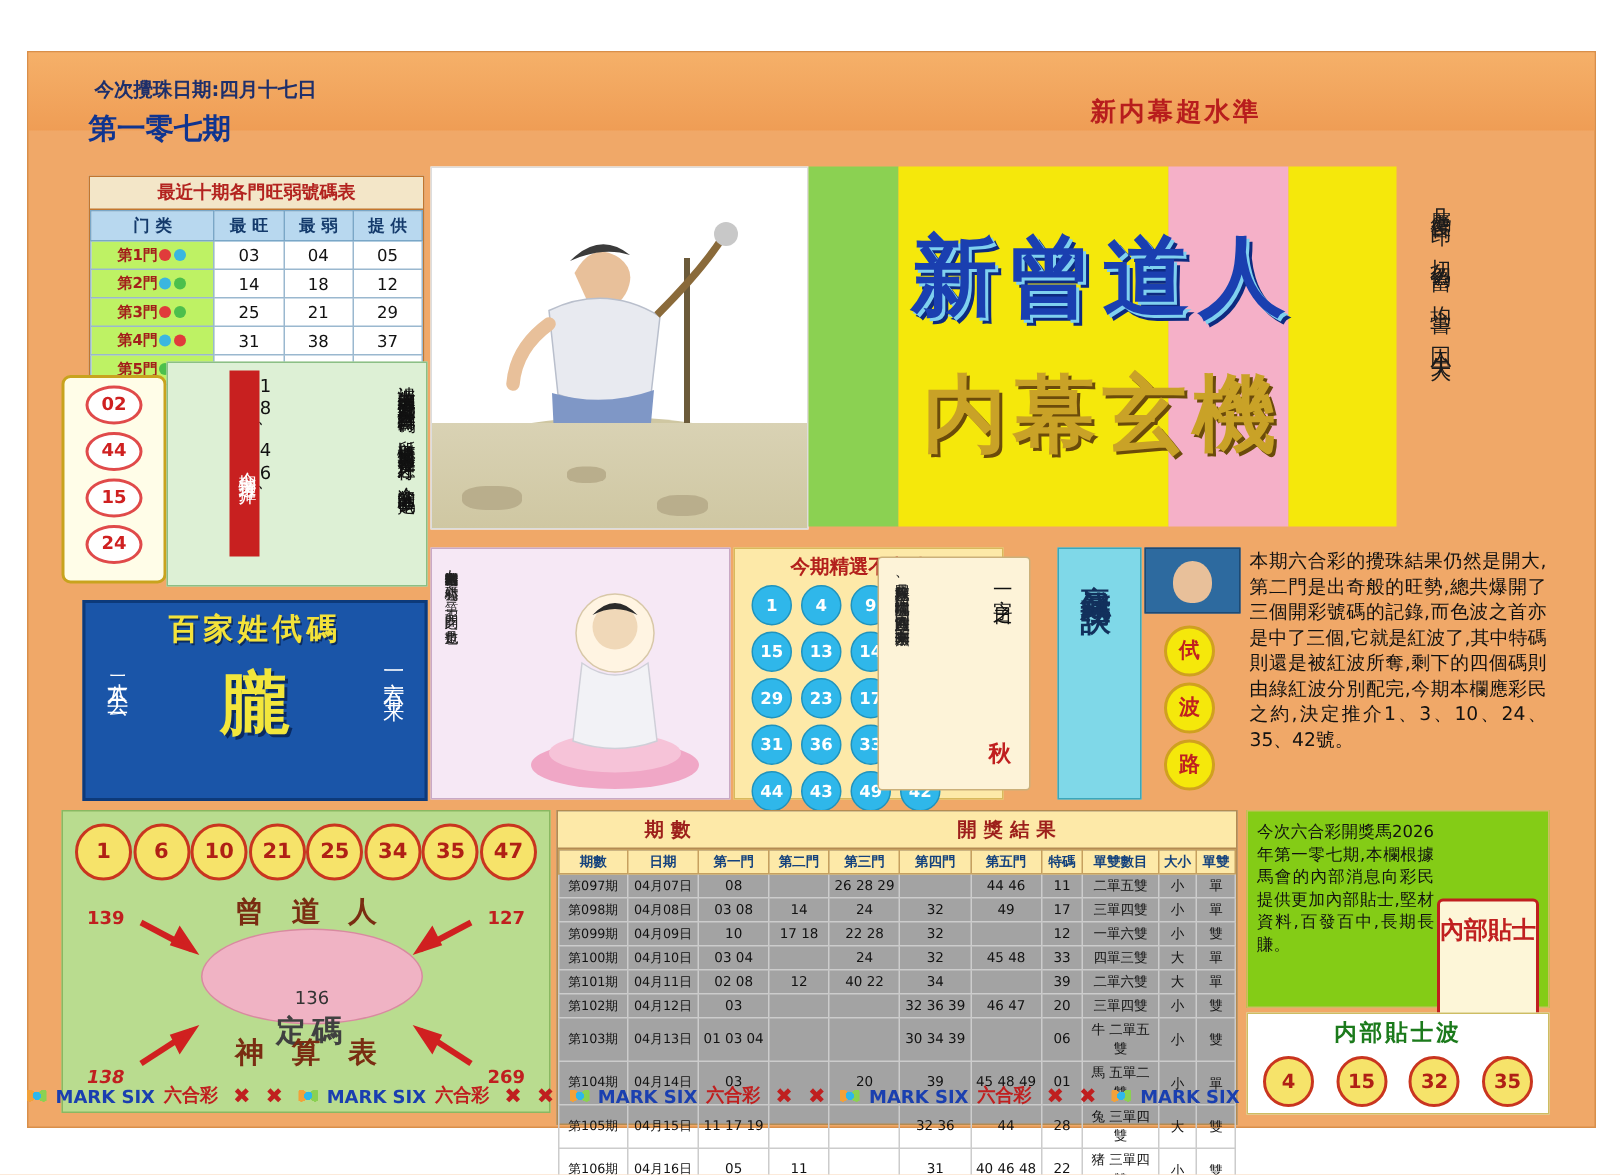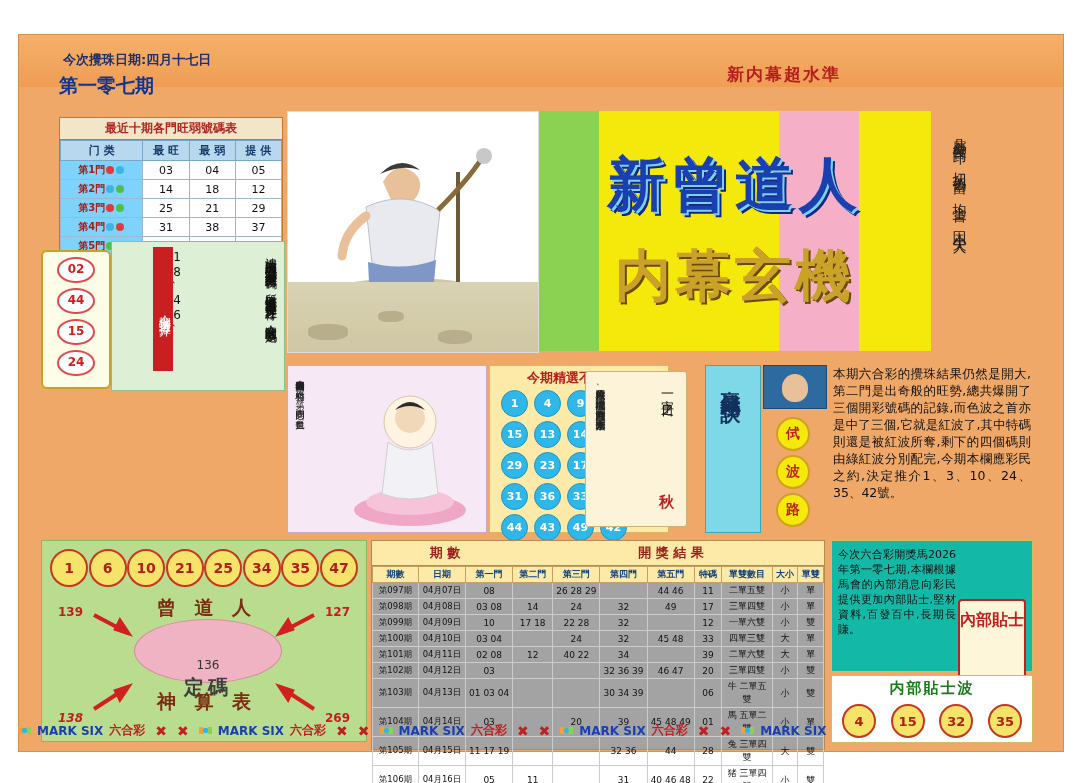--- a/index.html
+++ b/index.html
@@ -11,21 +11,21 @@
   .hdr-sub{position:absolute;left:640px;top:28px;width:250px;text-align:center;font-size:17px;font-weight:bold;color:#b81d1d;letter-spacing:2px;}
   .issue-top{position:absolute;left:44px;top:16px;font-size:13px;color:#1e2f6b;font-weight:bold;}
   .issue-big{position:absolute;left:40px;top:38px;font-size:19px;color:#10348f;font-weight:bold;}
 
   
   .tbl-wrap{position:absolute;left:40px;top:82px;width:222px;background:#ffffff;border:1px solid #c2762f;}
   .tbl-title{background:#f3e6c8;color:#b3231f;font-size:12px;font-weight:bold;text-align:center;padding:2px 0;border-bottom:1px solid #c2762f;}
   table.t1{border-collapse:collapse;width:100%;font-size:11px;}
   table.t1 th{background:#b8d8ef;border:1px solid #7aa7c7;color:#143a6b;font-weight:bold;padding:2px 0;text-align:center;}
   table.t1 td{border:1px solid #9ab8cf;padding:2px 0;text-align:center;color:#111;background:#fff;}
-  table.t1 td.lbl{background:#7dd3fc;color:#a3201b;font-weight:bold;font-size:10px;}
+  table.t1 td.lbl{background:#bef264;color:#a3201b;font-weight:bold;font-size:10px;}
   .dot{display:inline-block;width:8px;height:8px;border-radius:50%;margin:0 1px;vertical-align:middle;}
 
   
   .circbox{position:absolute;left:22px;top:215px;width:66px;height:135px;background:#fffde8;border:2px solid #c8a31e;border-radius:6px;}
   .circ{width:34px;height:22px;border:2px solid #e04a4a;border-radius:50%;margin:5px auto 0;font-size:12px;color:#cf2020;font-weight:bold;text-align:center;line-height:20px;background:#fff;}
 
   .vtext{position:absolute;font-size:12px;line-height:14px;color:#111;writing-mode:vertical-rl;text-orientation:upright;letter-spacing:1px;}
   .panel-green{position:absolute;left:92px;top:206px;width:172px;height:148px;background:#ddf0d5;border:1px solid #8bbf86;}
   .redstrip{position:absolute;left:134px;top:212px;width:20px;height:120px;background:#c82020;color:#fff;font-size:12px;writing-mode:vertical-rl;text-orientation:upright;text-align:center;padding-top:4px;letter-spacing:2px;}
 
@@ -92,21 +92,21 @@
   
   .rt{position:absolute;left:352px;top:505px;width:452px;height:208px;background:#a3a3a3;border:1px solid #b38b52;}
   .rt-hd{display:flex;background:#fde9a8;border-bottom:1px solid #b38b52;}
   .rt-hd div{font-size:13px;font-weight:bold;color:#9d1f1b;text-align:center;padding:3px 0;}
   table.t2{border-collapse:collapse;width:100%;font-size:9px;}
   table.t2 th{background:#fde9a8;border:1px solid #c6a05f;color:#14427d;font-size:9px;padding:1px;font-weight:bold;}
   table.t2 td{border:1px solid #ccc;padding:1px 2px;text-align:center;color:#111;height:13px;}
   td.c0{text-align:left;font-size:8.5px;}
 
   
-  .rb{position:absolute;left:812px;top:505px;width:200px;height:130px;background:#14b8a6;border:1px solid #cdbd63;}
+  .rb{position:absolute;left:812px;top:505px;width:200px;height:130px;background:#84cc16;border:1px solid #cdbd63;}
   .rb-txt{position:absolute;left:6px;top:6px;width:118px;font-size:11px;line-height:15px;color:#111;text-align:justify;}
   .stamp{position:absolute;right:6px;top:10px;width:64px;height:88px;border:2px solid #c02020;border-radius:4px;background:#fdf6d8;margin-top:48px;}
   .stamp-t{position:absolute;left:0;top:6px;width:64px;text-align:center;font-size:16px;font-weight:bold;color:#c02020;line-height:26px;}
   .rb2{position:absolute;left:812px;top:640px;width:200px;height:66px;background:#ffffff;border:1px solid #cdbd63;}
   .rb2-t{position:absolute;left:0;top:3px;width:200px;text-align:center;font-size:15px;font-weight:bold;color:#1b7a1b;letter-spacing:2px;}
   .rb2-balls{position:absolute;left:10px;top:28px;width:180px;display:flex;justify-content:space-between;}
   .rb2-ball{width:30px;height:30px;border-radius:50%;background:#f6e36a;border:2px solid #c9351f;color:#b02015;font-size:13px;font-weight:bold;display:flex;align-items:center;justify-content:center;}
   .ftr-row{position:absolute;left:18px;top:722px;width:1044px;display:flex;align-items:center;gap:10px;font-size:12px;font-weight:bold;color:#1a3fb0;}
   .mk{display:flex;align-items:center;gap:6px;}
   .xmark{color:#c01f1f;font-weight:bold;font-size:14px;}
@@ -178,20 +178,26 @@
       <div class="circ">15</div>
       <div class="circ">24</div>
     </div>
 
     <div class="panel-green">
       <div class="vtext" style="left:12px;top:8px;height:128px;width:60px;">18、46、47、42。</div>
       <div class="vtext" style="left:86px;top:6px;height:132px;width:80px;">波場上的第五門號碼已經沒有甚至少數會開特碼,所以這種情況需要各位多加注意才行;今次的旺區號碼是:</div>
     </div>
     <div class="redstrip">今期特選推介</div>
 
+    <div class="bjx">
+      <div class="bjx-title">百家姓侙碼</div>
+      <div class="bjx-l">二八不去二</div>
+      <div class="bjx-main">朧</div>
+      <div class="bjx-r">一六有一来</div>
+    </div>
 
     <div class="pic">
       <div class="ground"></div>
       <div class="rock" style="left:20px;bottom:12px;width:40px;height:16px;"></div>
       <div class="rock" style="left:90px;bottom:30px;width:26px;height:11px;"></div>
       <div class="rock" style="left:150px;bottom:8px;width:34px;height:14px;"></div>
       <svg width="250" height="240">
         <ellipse cx="120" cy="200" rx="115" ry="34" fill="#cfc7a2"></ellipse>
         <rect x="168" y="60" width="4" height="120" fill="#6b5a3a"></rect>
         <path d="M95 70 q12 -22 30 -10 q12 9 4 24 q-10 16 -24 8 z" fill="#e8c09a"></path>

